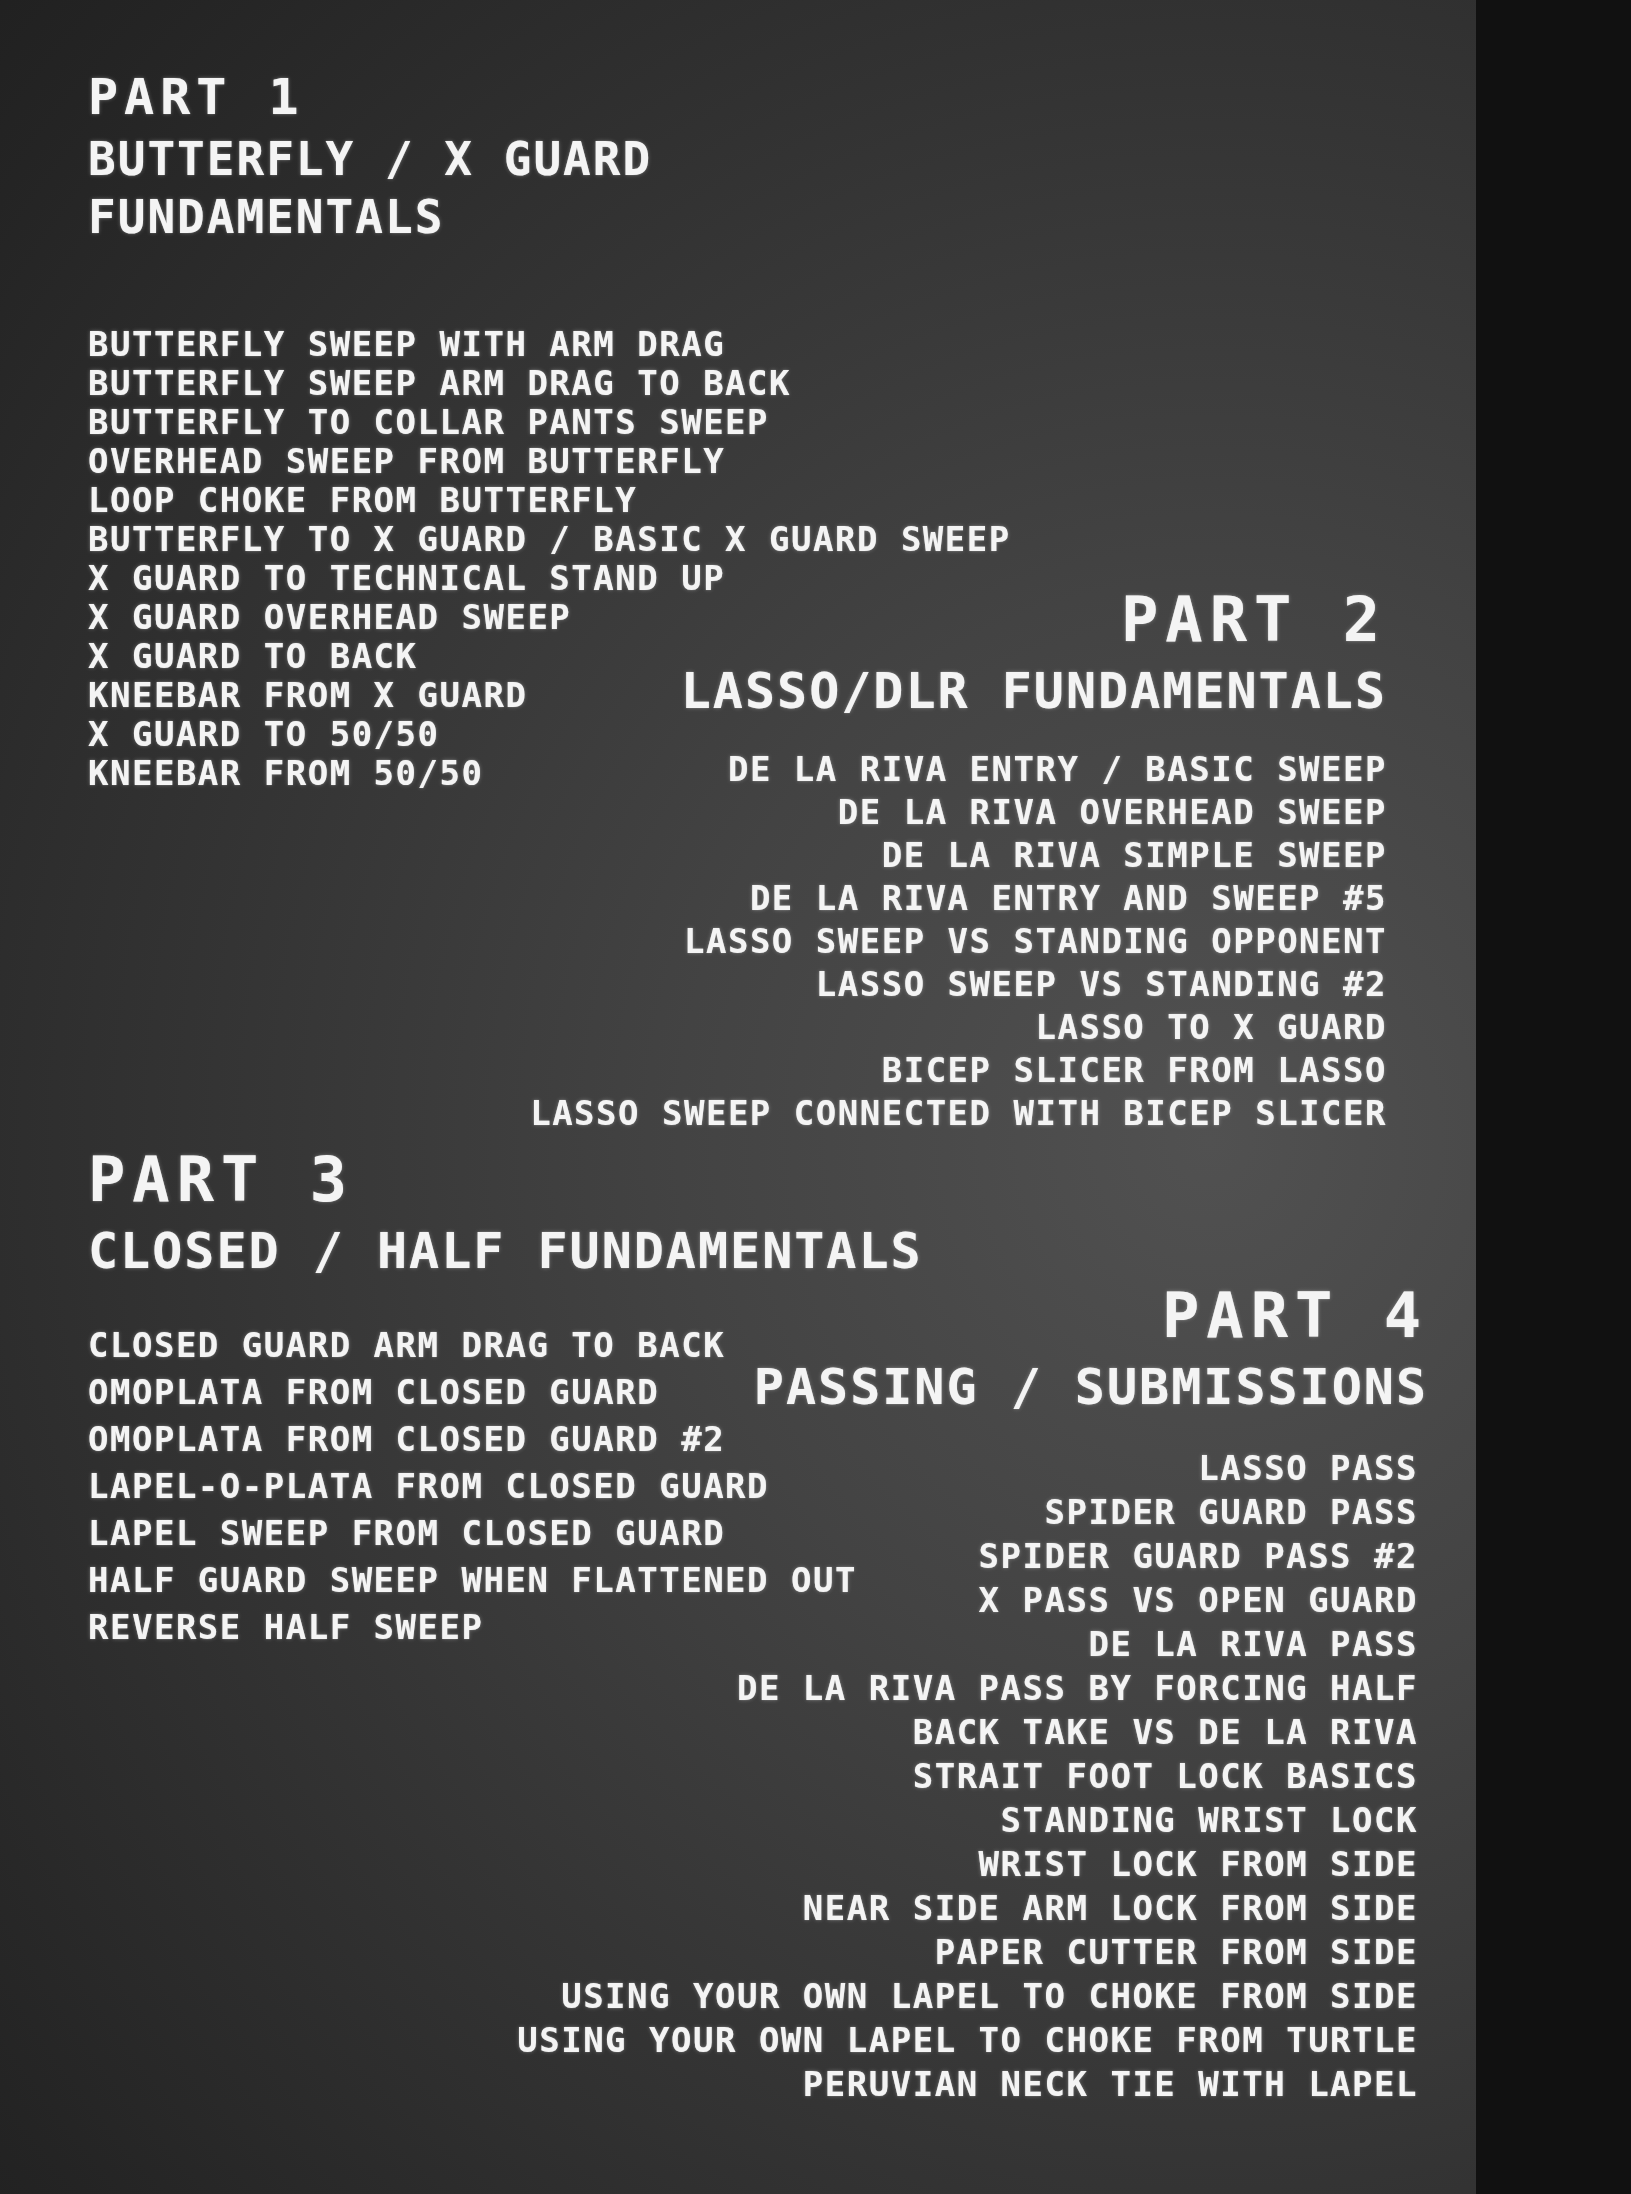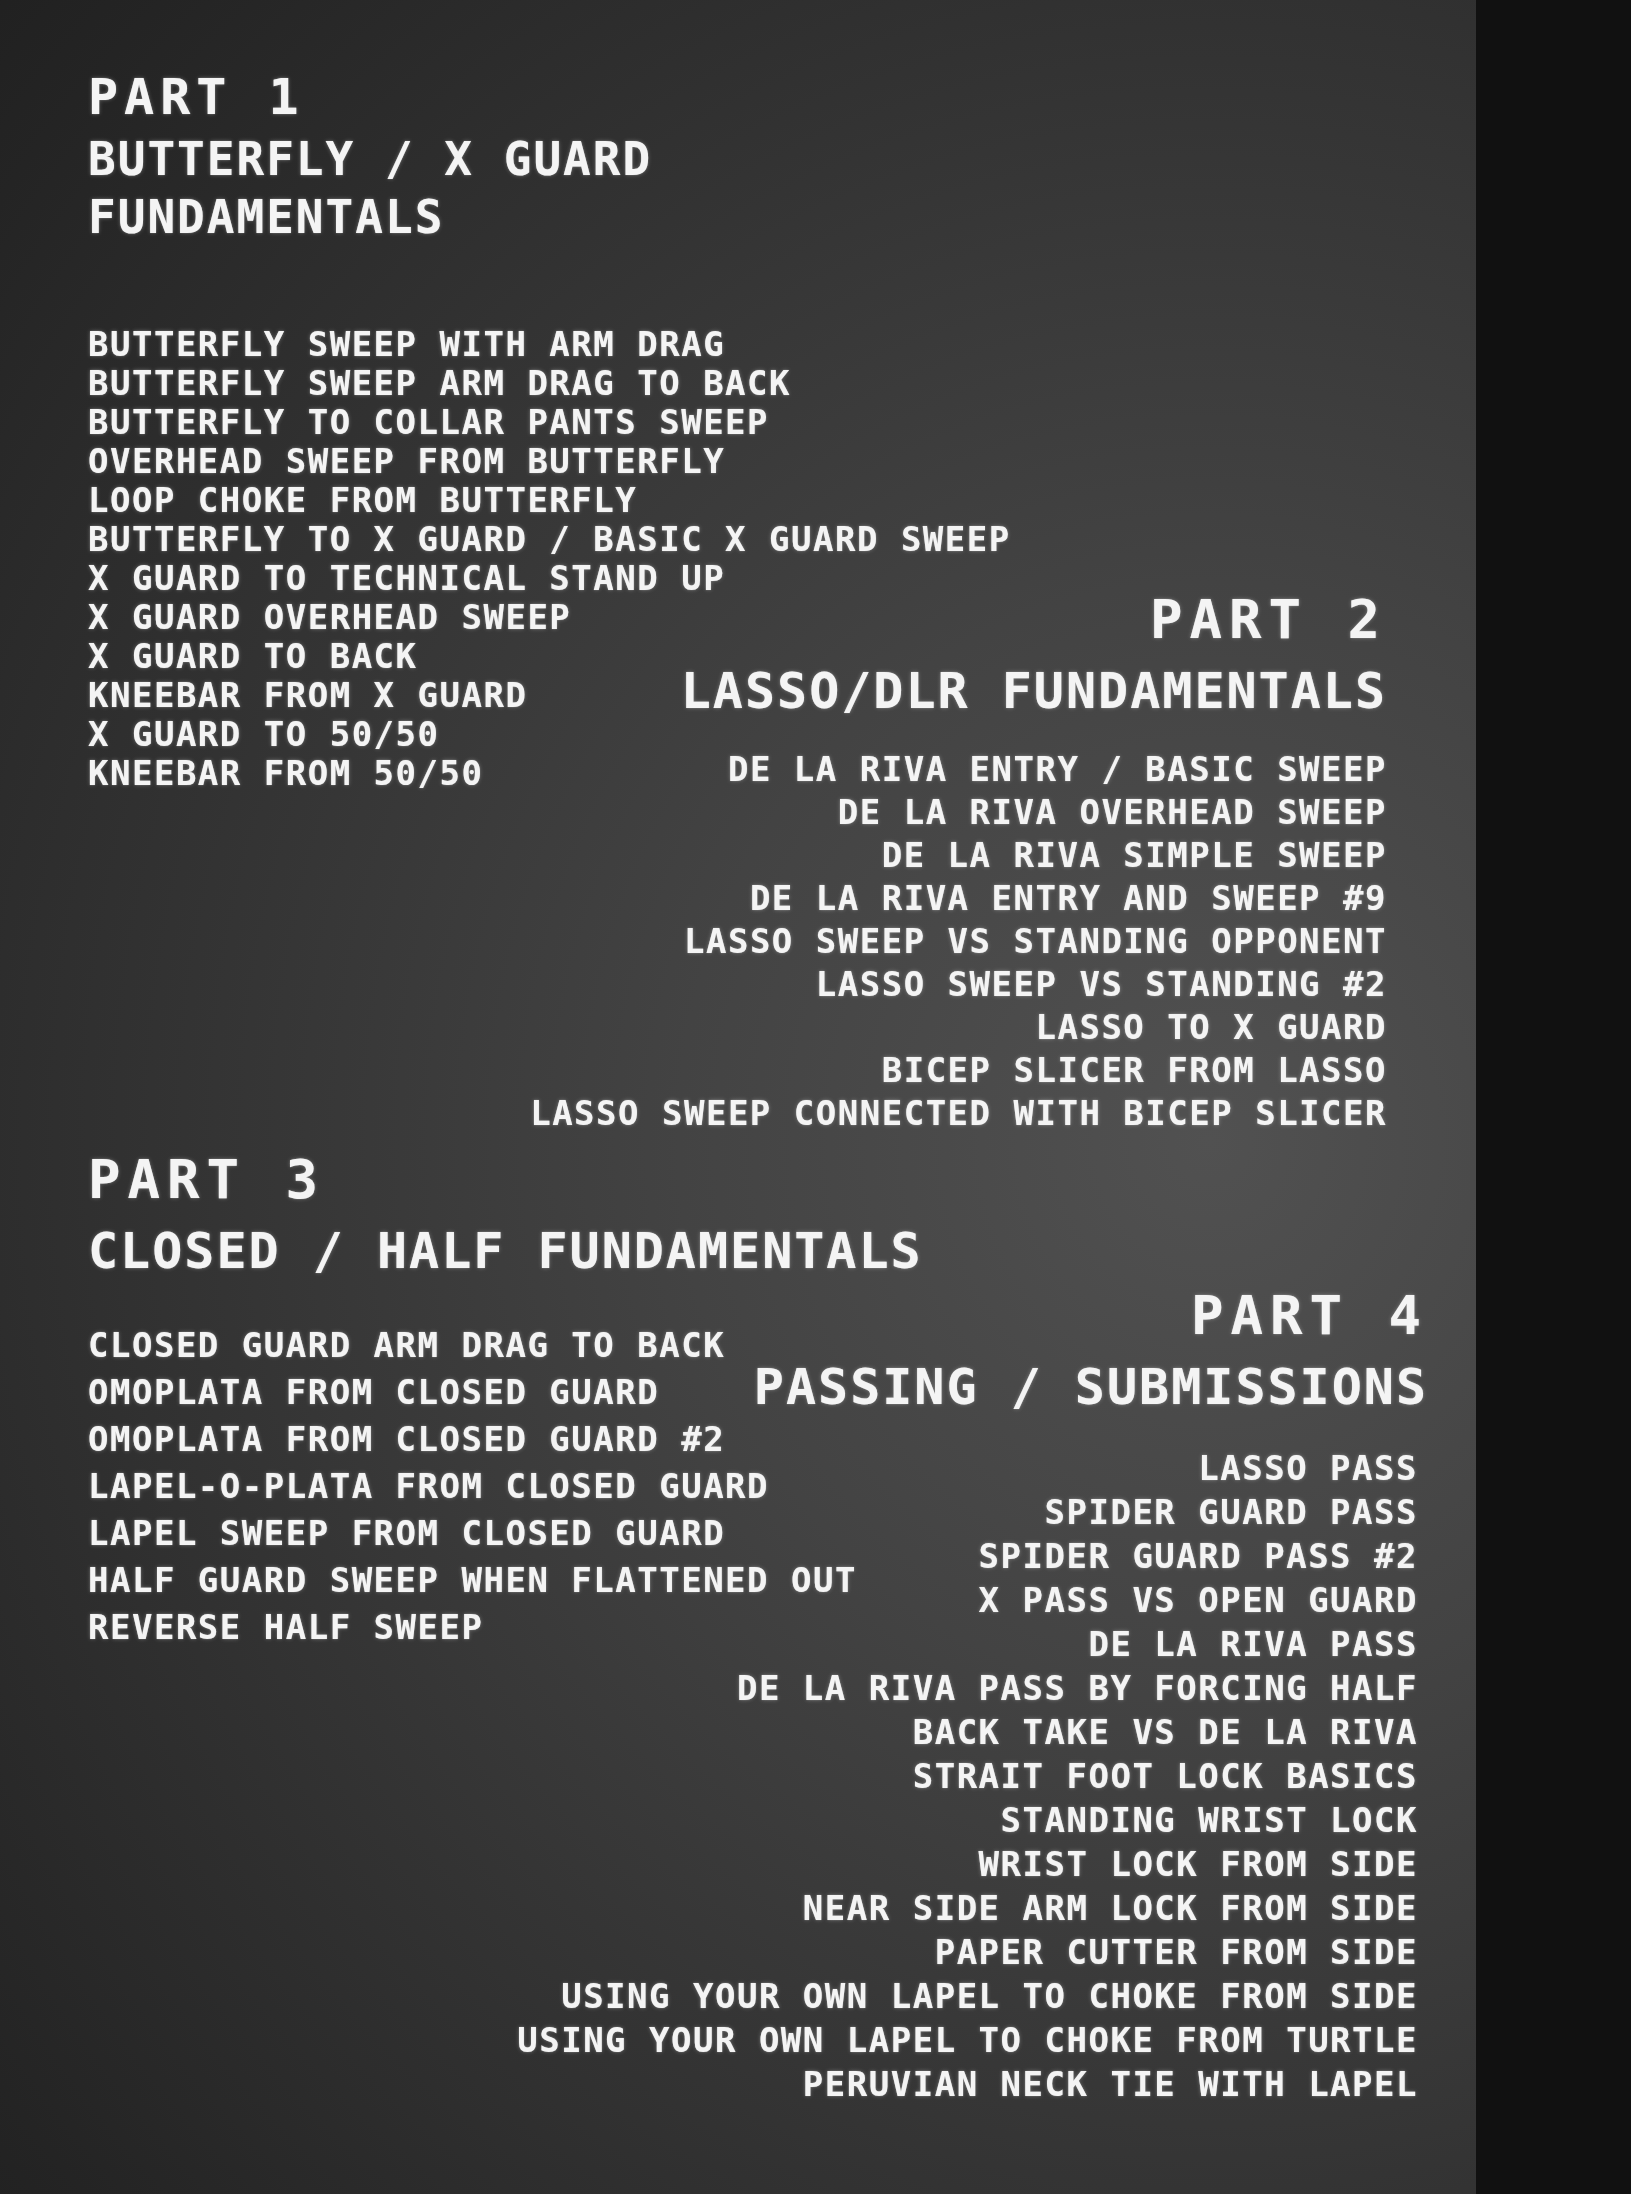--- a/index.html
+++ b/index.html
@@ -25,21 +25,21 @@
     color: #f4f4f4;
     font-weight: bold;
     text-shadow: 0 0 4px rgba(255,255,255,0.28), 0 0 1px rgba(255,255,255,0.5);
     white-space: nowrap;
   }
   .block { position: absolute; }
   .align-left  { text-align: left; }
   .align-right { text-align: right; }
 
   .title-sm { font-size: 50px; line-height: 66px; letter-spacing: 6px; }
-  .title-lg { font-size: 54px; line-height: 80px; letter-spacing: 7px; }
+  .title-lg { font-size: 62px; line-height: 80px; letter-spacing: 7px; }
   .subtitle-sm { font-size: 46px; line-height: 58px; letter-spacing: 2px; }
   .subtitle-lg { font-size: 50px; line-height: 62px; letter-spacing: 2px; }
 
   .list-line { font-size: 34px; letter-spacing: 1.5px; }
   #p1-list .list-line { line-height: 39px; }
   #p2-list .list-line { line-height: 43px; }
   #p3-list .list-line { line-height: 47px; }
   #p4-list .list-line { line-height: 44px; }
 
   
@@ -82,21 +82,21 @@
   <div id="p2-head" class="block align-right">
     <div class="txt title-lg">PART 2</div>
     <div>
         <div class="txt subtitle-lg">LASSO/DLR FUNDAMENTALS</div>
       </div>
   </div>
   <div id="p2-list" class="block align-right">
       <div class="txt list-line">DE LA RIVA ENTRY / BASIC SWEEP</div>
       <div class="txt list-line">DE LA RIVA OVERHEAD SWEEP</div>
       <div class="txt list-line">DE LA RIVA SIMPLE SWEEP</div>
-      <div class="txt list-line">DE LA RIVA ENTRY AND SWEEP #9</div>
+      <div class="txt list-line">DE LA RIVA ENTRY AND SWEEP #5</div>
       <div class="txt list-line">LASSO SWEEP VS STANDING OPPONENT</div>
       <div class="txt list-line">LASSO SWEEP VS STANDING #2</div>
       <div class="txt list-line">LASSO TO X GUARD</div>
       <div class="txt list-line">BICEP SLICER FROM LASSO</div>
       <div class="txt list-line">LASSO SWEEP CONNECTED WITH BICEP SLICER</div>
     </div>
 
   <div id="p3-head" class="block align-left">
     <div class="txt title-lg">PART 3</div>
     <div>

